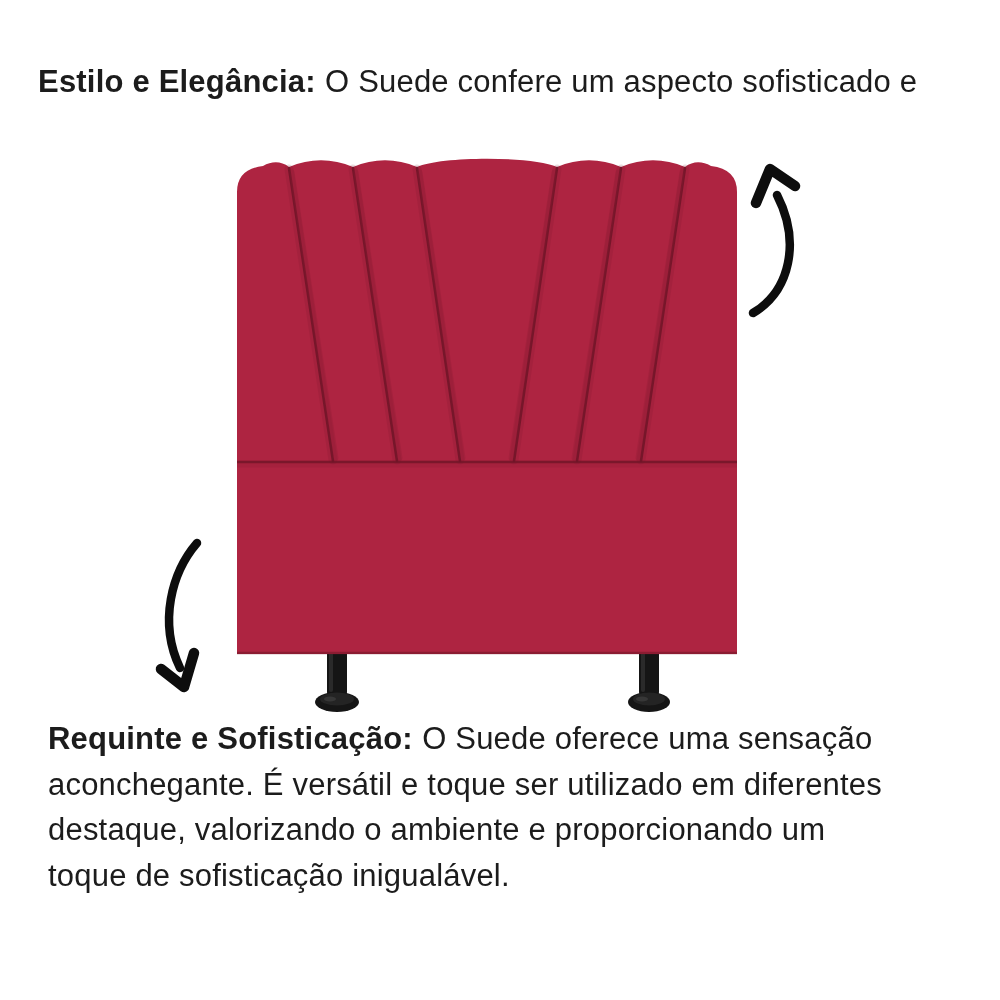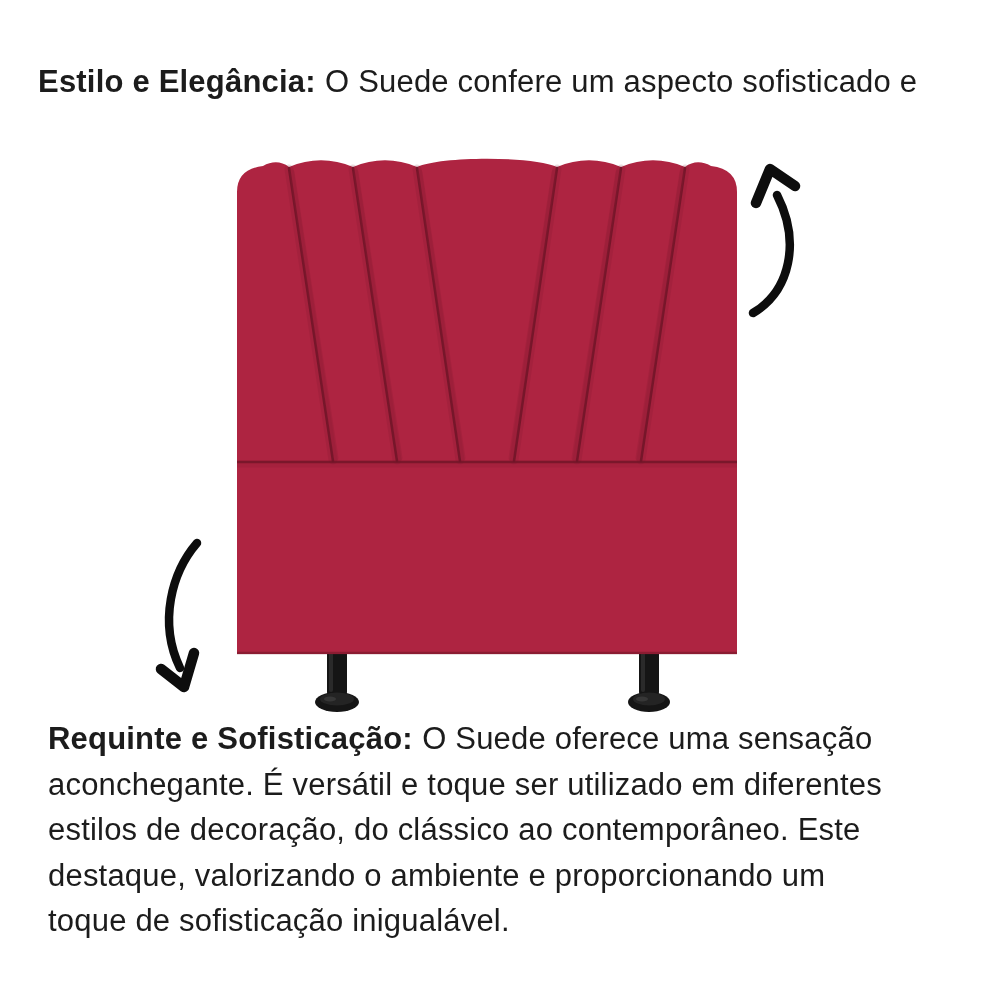--- a/index.html
+++ b/index.html
@@ -105,18 +105,17 @@
     </g>
     <g fill="none" stroke="var(--arrow)" stroke-linecap="round" stroke-linejoin="round">
       <path d="M197,543 C172,572 158,622 180,668" stroke-width="8.5"></path>
       <path d="M161,669 L184,687 L194,653" stroke-width="10.5"></path>
     </g>
   </svg>
 
   <div class="text-block bottom-text">
     <p class="line"><b>Requinte e Sofisticação:</b><span>O Suede oferece uma sensação</span></p>
     <p class="line">aconchegante. É versátil e toque ser utilizado em diferentes</p>
-    <p class="line">estilos de decoração, do clássico ao contemporâneo. Este</p>
     <p class="line">destaque, valorizando o ambiente e proporcionando um</p>
     <p class="line">toque de sofisticação inigualável.</p>
   </div>
 
 </div>
 
 </body></html>

